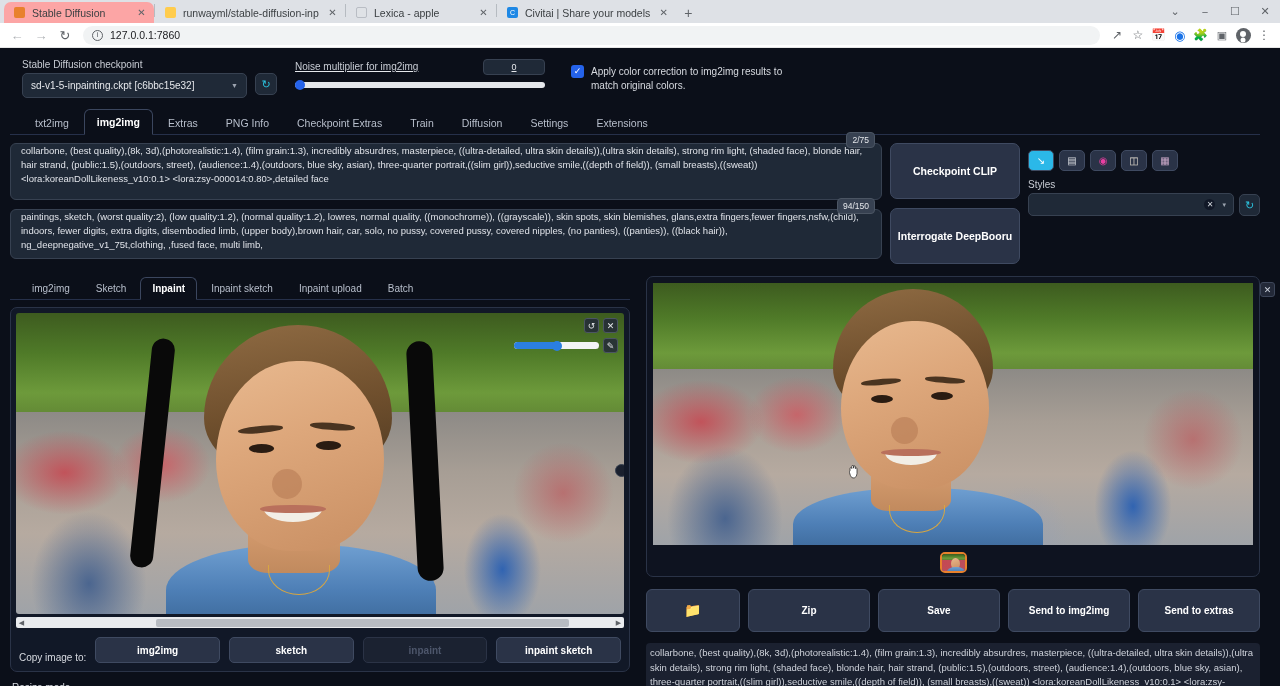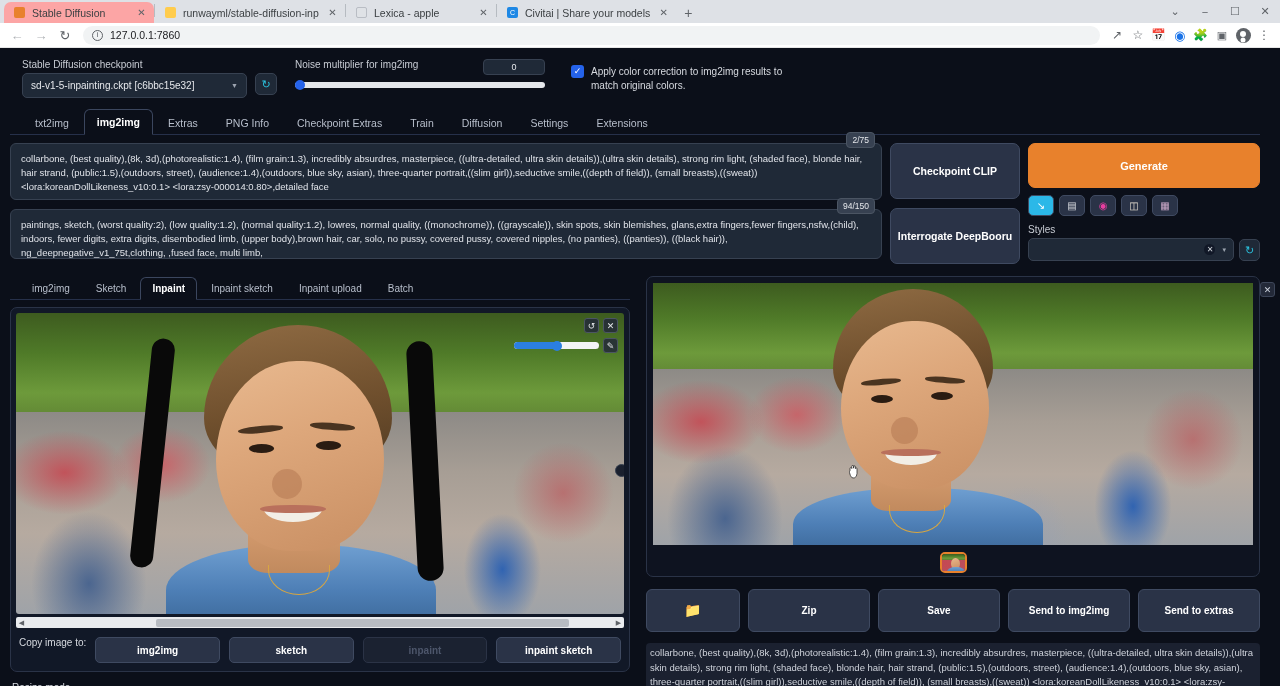--- a/index.html
+++ b/index.html
@@ -111,21 +111,21 @@
     justify-content: space-between;
   }
   .caret { font-size: 7px; color: #9ca3af; }
   .refresh-btn {
     width: 22px; height: 22px; margin-top: 14px;
     background: #1f2937; border: 1px solid #374151; border-radius: 5px;
     display: flex; align-items: center; justify-content: center;
     color: #2bc4e0; font-size: 11px;
   }
   .noise-wrap { width: 250px; margin-left: 10px; }
-  .noise-head { display: flex; justify-content: space-between; align-items: flex-start; }
+  .noise-head { display: flex; justify-content: space-between; align-items: flex-end; text-decoration: underline; }
   .num-box {
     width: 62px; height: 16px; background: #1f2937; border: 1px solid #374151;
     border-radius: 4px; font-size: 9px; color: #e5e7eb;
     display: flex; align-items: center; justify-content: center;
   }
   .slider-track {
     height: 6px; background: #e5e7eb; border-radius: 3px;
     position: relative; margin-top: 7px;
   }
   .slider-knob {
@@ -154,21 +154,21 @@
   .mtab.active {
     background: #0b0f19; color: #ffffff; font-weight: bold;
     border-color: #3b465e; border-bottom: 1px solid #0b0f19;
   }
 
   
   .promptrow { display: flex; gap: 8px; margin-top: 8px; }
   .prompt-col { flex: 0 0 872px; }
   .prompt-box {
     position: relative; background: #1f2937; border: 1px solid #374151;
-    border-radius: 6px; padding: 8px 10px;
+    border-radius: 6px; padding: 0 10px;
     font-size: 9.5px; line-height: 1.45; color: #e0e3e9;
   }
   .prompt-box.p1 { height: 57px; }
   .prompt-box.p2 { height: 50px; margin-top: 9px; }
   .token-counter {
     position: absolute; right: 6px; top: -12px;
     background: #374151; border: 1px solid #4b5563; border-radius: 4px;
     font-size: 8.5px; padding: 1px 5px; color: #e5e7eb;
   }
 
@@ -251,21 +251,21 @@
   }
   .hscroll {
     height: 11px; background: #e9ebee; border-radius: 2px;
     display: flex; align-items: center; margin-top: 3px; position: relative;
   }
   .hscroll .arrow { width: 11px; text-align: center; font-size: 7px; color: #5f6368; }
   .hscroll .thumb {
     position: absolute; left: 23%; width: 68%; height: 8px;
     background: #b8bcc2; border-radius: 2px;
   }
-  .copy-row { display: flex; align-items: flex-start; gap: 9px; margin-top: 9px; padding: 0 3px 3px; }
+  .copy-row { display: flex; align-items: flex-end; gap: 9px; margin-top: 9px; padding: 0 3px 3px; }
   .copy-label { font-size: 10px; color: #d7dae0; flex: 0 0 auto; }
   .copy-btn {
     flex: 1 1 0; height: 26px; background: #2a3347; border: 1px solid #3f4a61;
     border-radius: 5px; display: flex; align-items: center; justify-content: center;
     font-size: 10px; font-weight: bold; color: #ffffff;
   }
   .copy-btn.disabled { color: #4d566b; background: #1b2231; border-color: #2b3346; }
   .resize-mode { font-size: 10px; color: #d7dae0; margin-top: 10px; padding-left: 2px; }
 
   
@@ -464,21 +464,20 @@
           <span>paintings, sketch, (worst quality:2), (low quality:1.2), (normal quality:1.2), lowres, normal quality, ((monochrome)), ((grayscale)), skin spots, skin blemishes, glans,extra fingers,fewer fingers,nsfw,(child), indoors, fewer digits, extra digits, disembodied limb, (upper body),brown hair, car, solo, no pussy, covered pussy, covered nipples, (no panties), ((panties)), ((black hair)), ng_deepnegative_v1_75t,clothing, ,fused face, multi limb,</span>
         </div>
       </div>
 
       <div class="interrogate-col">
         <div class="big-btn">Checkpoint CLIP</div>
         <div class="big-btn">Interrogate DeepBooru</div>
       </div>
 
       <div class="gen-col">
-        <div class="generate-btn">Generate</div>
         <div class="icon-row">
           <div class="sm-icon" style="background:#2bb8e8;color:#fff">↘</div>
           <div class="sm-icon" style="color:#d6d9de">▤</div>
           <div class="sm-icon" style="color:#e83ea0">◉</div>
           <div class="sm-icon" style="color:#e4ddd0">◫</div>
           <div class="sm-icon" style="color:#cba9c9">▦</div>
         </div>
         <div class="styles-wrap">
           <div class="styles-field">
             <div class="label-sm">Styles</div>

